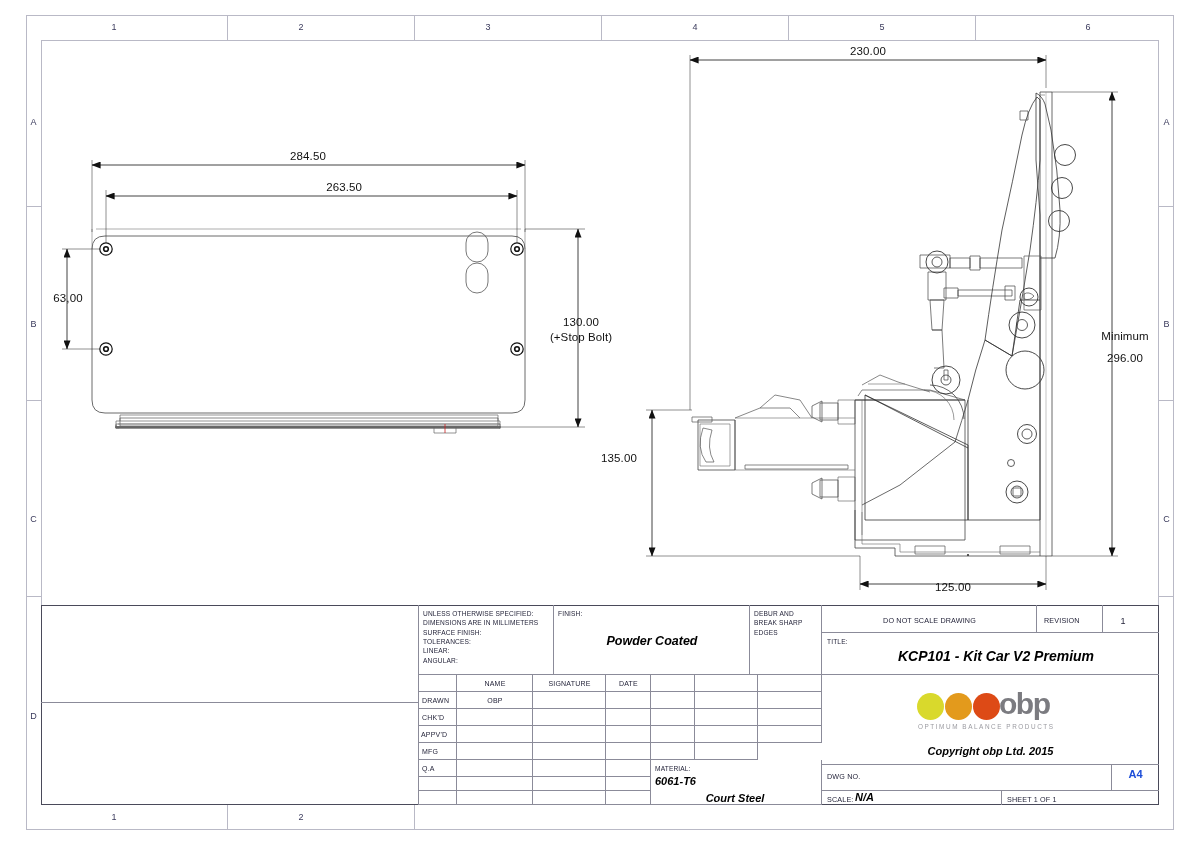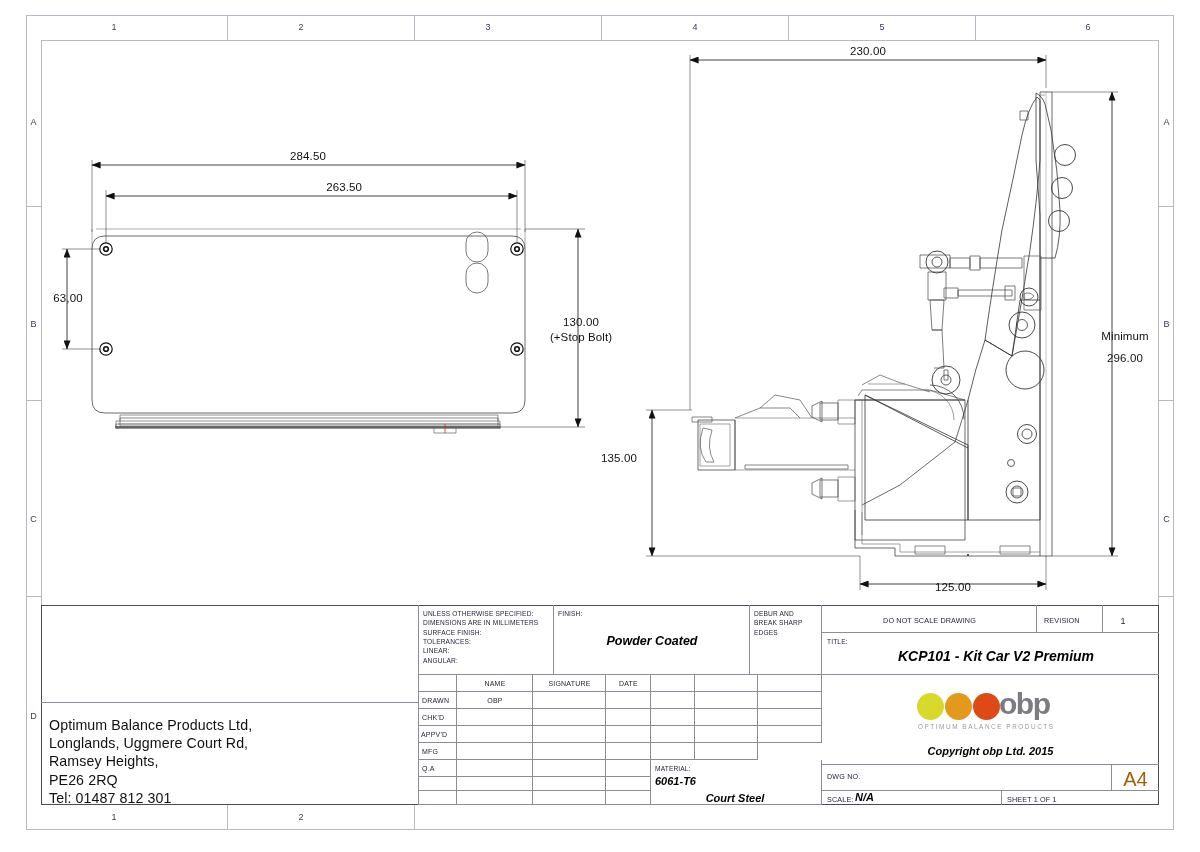--- a/index.html
+++ b/index.html
@@ -34,21 +34,21 @@
   
   .tb{position:absolute;box-sizing:border-box;border:1px solid #4a4a5a;}
   .tbc{position:absolute;box-sizing:border-box;
        border-right:1px solid #8b8b99;border-bottom:1px solid #8b8b99;}
   .tl{position:absolute;font-size:6.6px;color:#24243a;line-height:1.42;
       letter-spacing:.15px;white-space:pre-line;}
   .tl.mid{font-size:7.2px;}
   .big{font-size:14px;font-weight:bold;font-style:italic;color:#000;}
   .big2{font-size:12.5px;font-weight:bold;font-style:italic;color:#000;}
   .big3{font-size:11px;font-weight:bold;font-style:italic;color:#000;}
-  .a4{font-size:20px;color:#a16207;}
+  .a4{font-size:11px;color:#1d4ed8;font-weight:bold;}
   .notetxt{position:absolute;font-size:13.3px;line-height:1.18;
            color:#111;letter-spacing:.1px;white-space:pre-line;}
   .addrtxt{position:absolute;font-size:14.2px;line-height:1.28;
            color:#111;letter-spacing:.1px;white-space:pre-line;}
   .nm{position:absolute;font-size:7px;color:#24243a;letter-spacing:.2px;}
   .nm.ctr{text-align:center;}
 
   
   .logo{position:absolute;}
   .dot{position:absolute;border-radius:50%;}
@@ -306,25 +306,20 @@
   <div class="dimtxt c" style="left:1093px;top:331px;width:64px;margin-top:21px;">296.00</div>
   <div class="dimtxt c" style="left:1093px;top:330px;width:64px;">Minimum</div>
   <div class="dimtxt c" style="left:589px;top:452px;width:60px;">135.00</div>
   <div class="dimtxt c" style="left:903px;top:581px;width:100px;">125.00</div>
 
   <div class="tb" style="left:41px;top:605px;width:1118px;height:200px;"></div>
 
   <div class="tbc" style="left:41px;top:605px;width:378px;height:200px;border-bottom:none;"></div>
   <div class="tbc" style="left:41px;top:605px;width:378px;height:98px;"></div>
 
-  <div class="addrtxt" style="left:49px;top:716px;width:368px;">Optimum Balance Products Ltd,
-Longlands, Uggmere Court Rd,
-Ramsey Heights,
-PE26 2RQ
-Tel: 01487 812 301</div>
 
   <div class="tbc" style="left:419px;top:605px;width:135px;height:70px;"></div>
   <div class="tl" style="left:423px;top:609px;width:130px;">UNLESS OTHERWISE SPECIFIED:
 DIMENSIONS ARE IN MILLIMETERS
 SURFACE FINISH:
 TOLERANCES:
    LINEAR:
    ANGULAR:</div>
 
   <div class="tbc" style="left:554px;top:605px;width:196px;height:70px;"></div>

